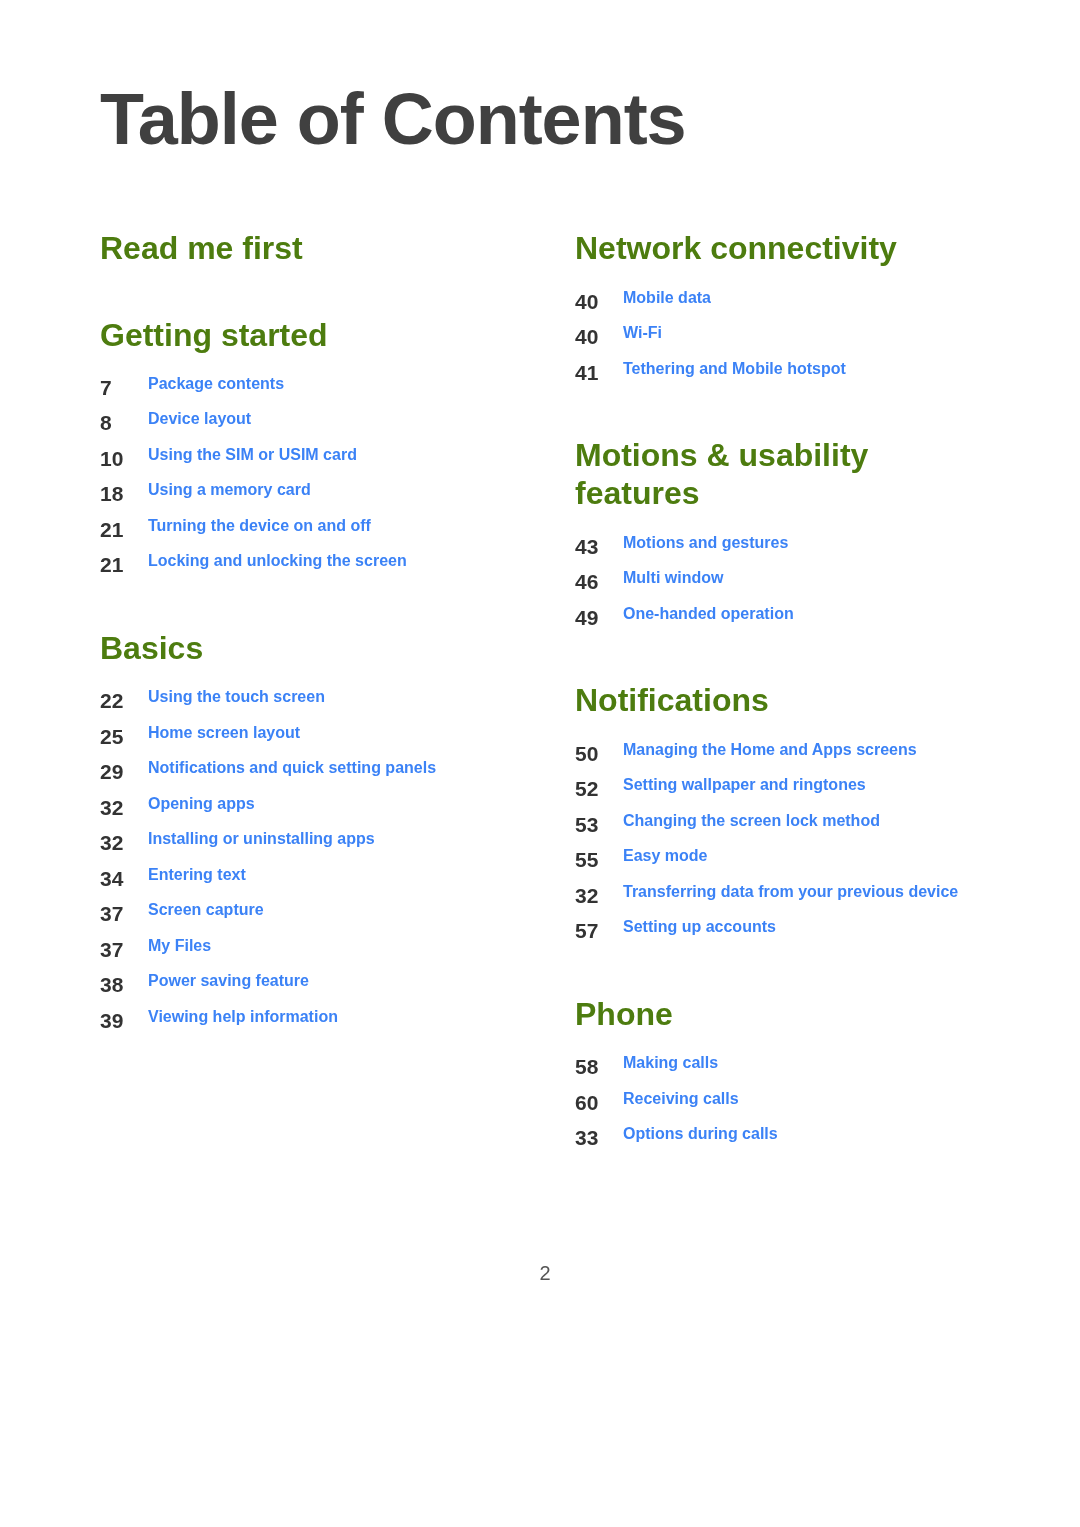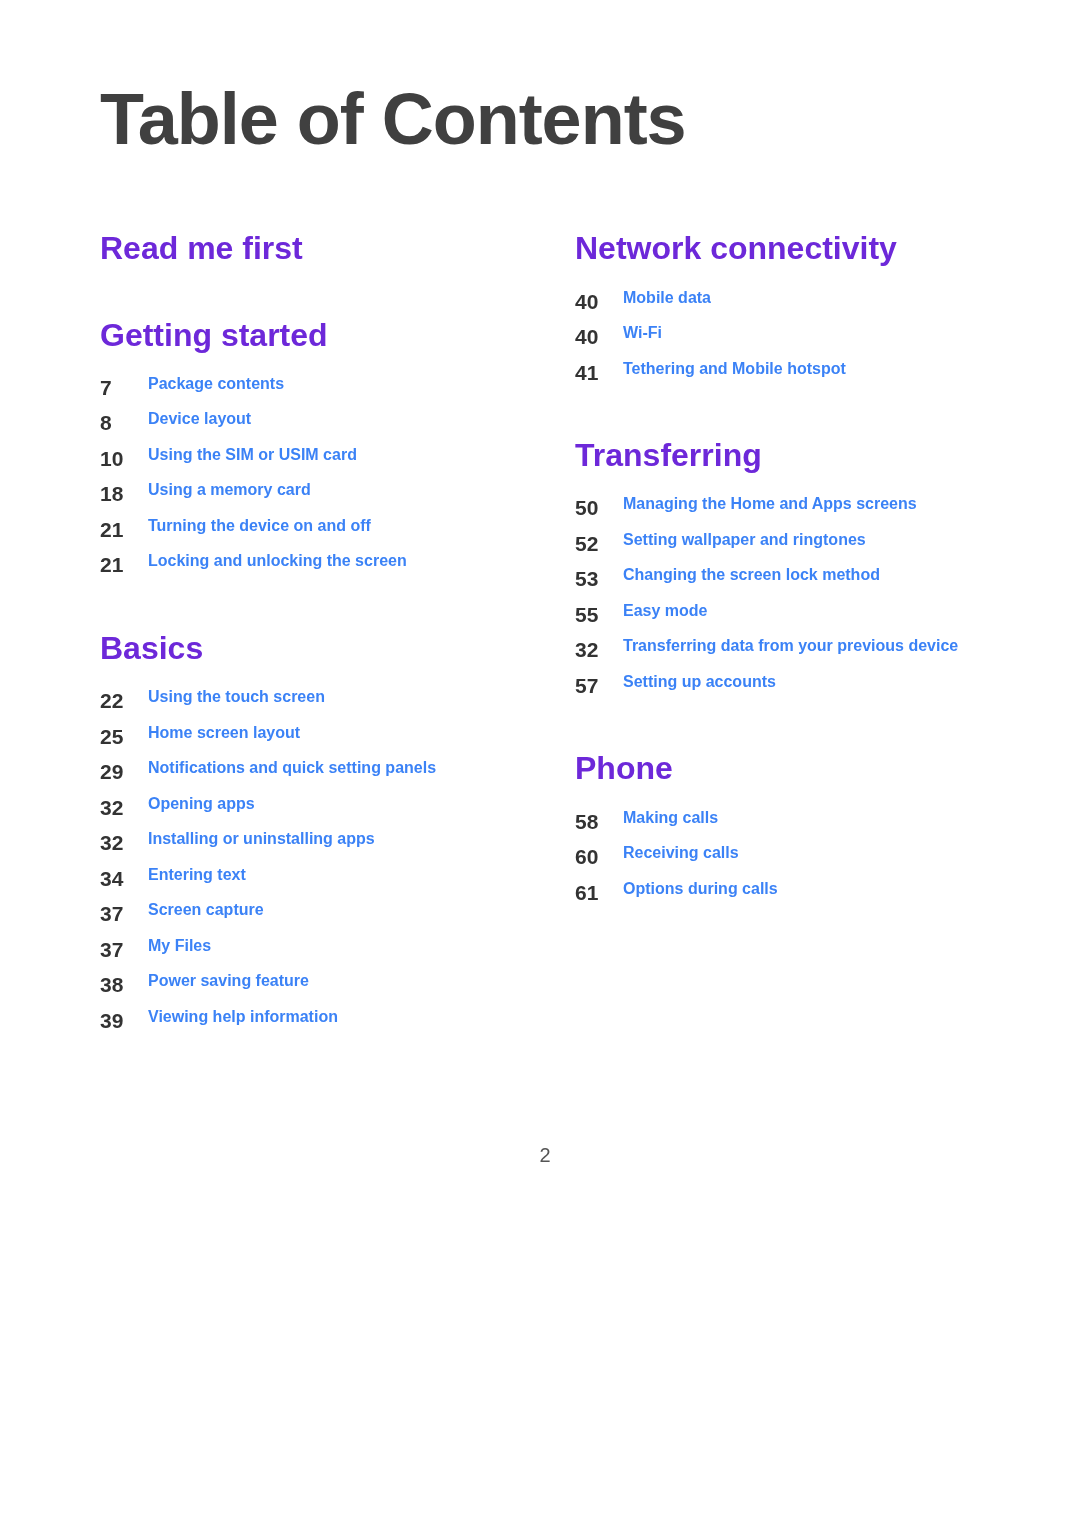--- a/index.html
+++ b/index.html
@@ -32,21 +32,21 @@
       gap: 0 60px;
     }
 
     .section {
       margin-bottom: 48px;
     }
 
     .section-title {
       font-size: 32px;
       font-weight: 700;
-      color: #6d28d9;
+      color: #4d7c0f;
       margin-bottom: 18px;
       line-height: 1.2;
     }
 
     .toc-list {
       list-style: none;
       font-weight: bold;
     }
 
     .toc-item {
@@ -181,23 +181,40 @@
           <span class="toc-num">40</span>
           <span class="toc-text">Wi-Fi</span>
         </li>
         <li class="toc-item">
           <span class="toc-num">41</span>
           <span class="toc-text">Tethering and Mobile hotspot</span>
         </li>
       </ul>
     </div>
 
-
-    <div class="section">
-      <div class="section-title">Transferring</div>
+    <div class="section">
+      <div class="section-title">Motions &amp; usability features</div>
+      <ul class="toc-list">
+        <li class="toc-item">
+          <span class="toc-num">43</span>
+          <span class="toc-text">Motions and gestures</span>
+        </li>
+        <li class="toc-item">
+          <span class="toc-num">46</span>
+          <span class="toc-text">Multi window</span>
+        </li>
+        <li class="toc-item">
+          <span class="toc-num">49</span>
+          <span class="toc-text">One-handed operation</span>
+        </li>
+      </ul>
+    </div>
+
+    <div class="section">
+      <div class="section-title">Notifications</div>
       <ul class="toc-list">
         <li class="toc-item">
           <span class="toc-num">50</span>
           <span class="toc-text">Managing the Home and Apps screens</span>
         </li>
         <li class="toc-item">
           <span class="toc-num">52</span>
           <span class="toc-text">Setting wallpaper and ringtones</span>
         </li>
         <li class="toc-item">
@@ -224,21 +241,21 @@
       <ul class="toc-list">
         <li class="toc-item">
           <span class="toc-num">58</span>
           <span class="toc-text">Making calls</span>
         </li>
         <li class="toc-item">
           <span class="toc-num">60</span>
           <span class="toc-text">Receiving calls</span>
         </li>
         <li class="toc-item">
-          <span class="toc-num">61</span>
+          <span class="toc-num">33</span>
           <span class="toc-text">Options during calls</span>
         </li>
       </ul>
     </div>
 
   </div>
 </div>
 
 <div class="page-number">2</div>
 

